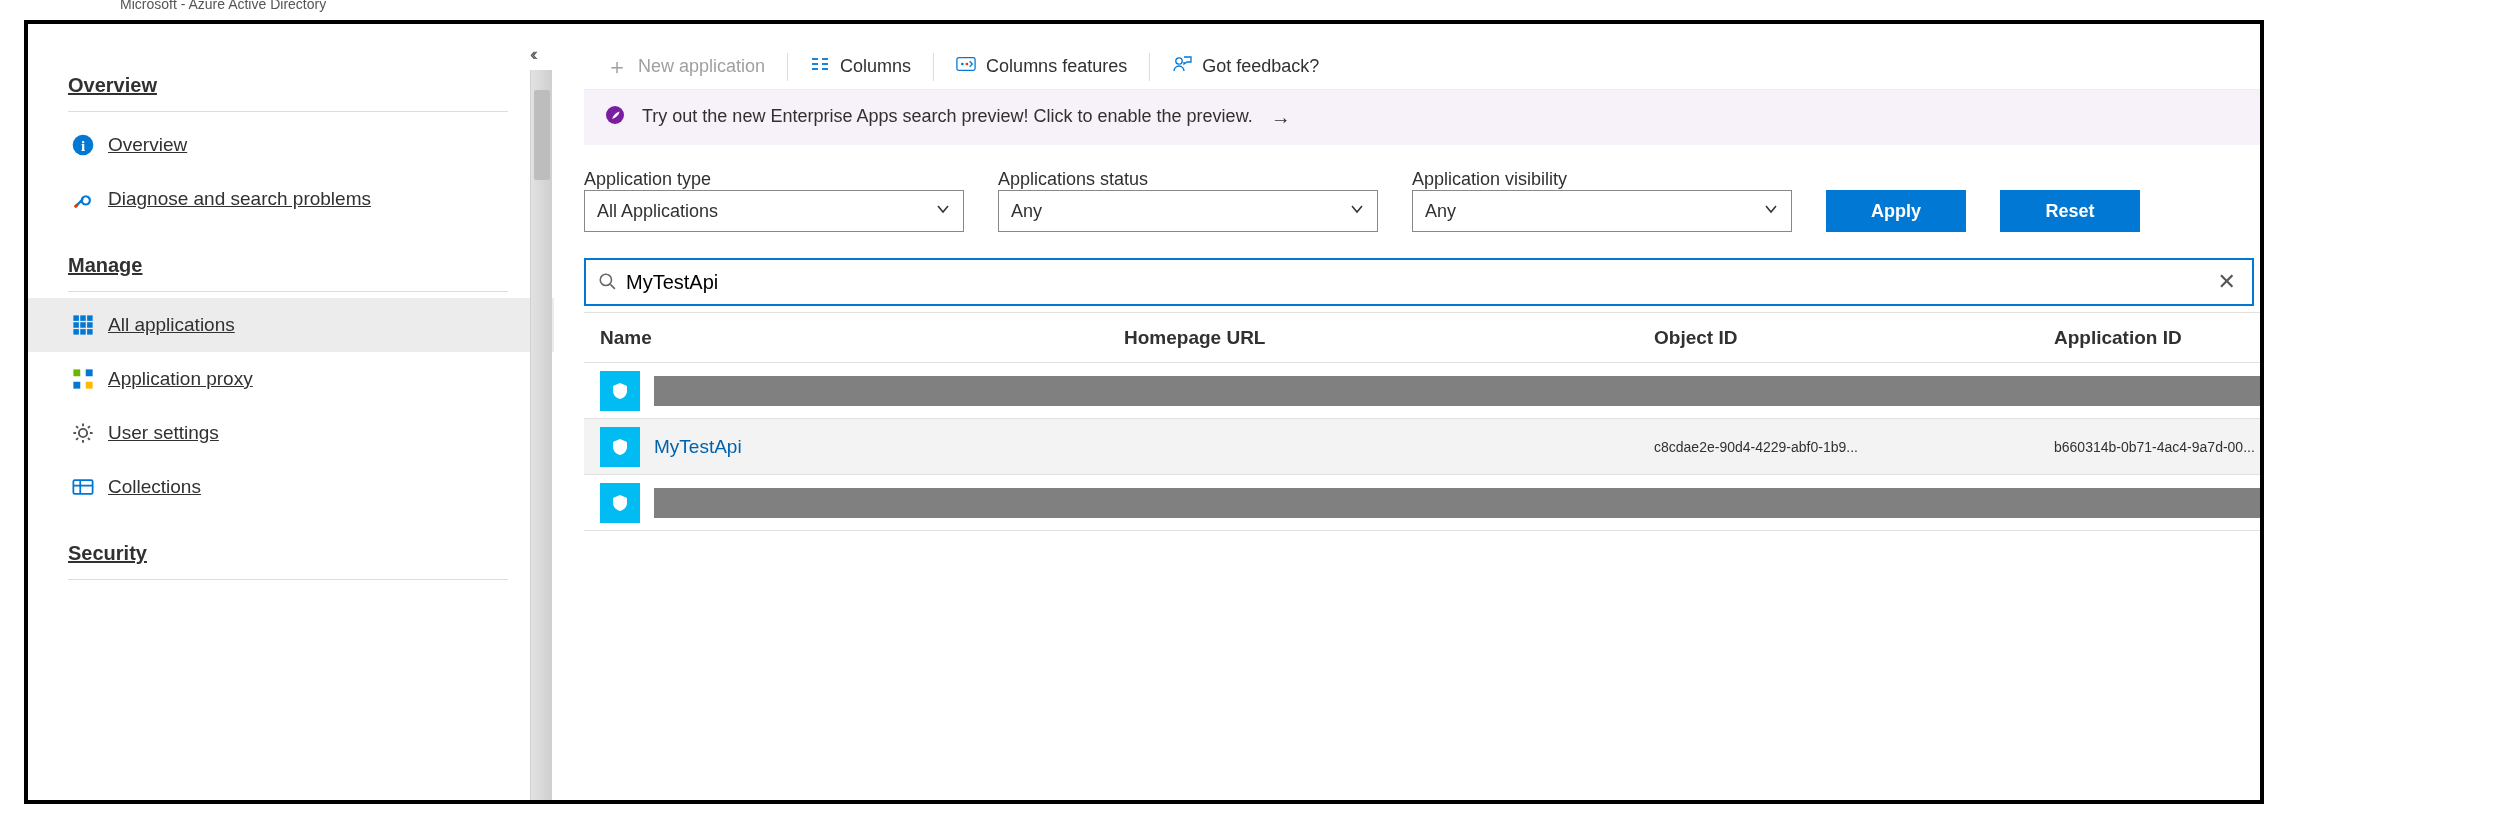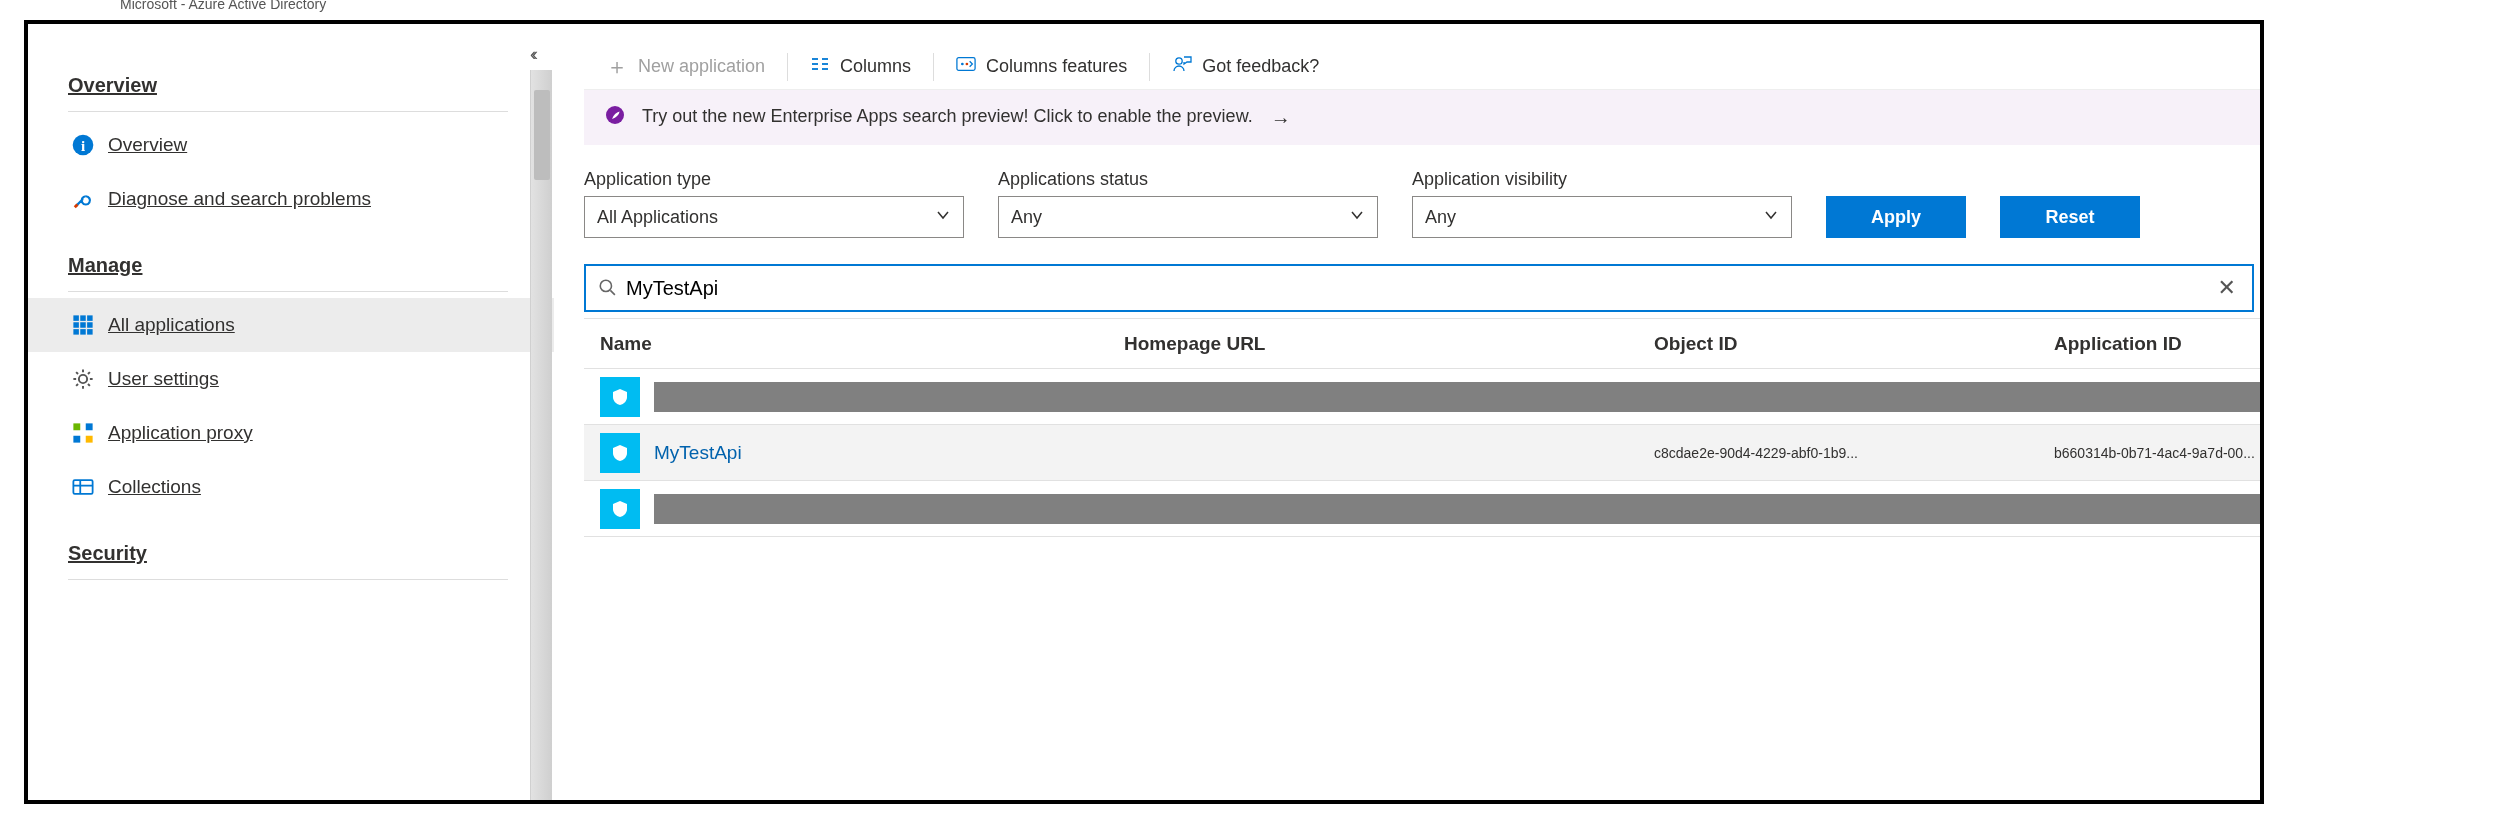--- a/index.html
+++ b/index.html
@@ -143,21 +143,21 @@
     background:#7a1ea1;
     display:flex; align-items:center; justify-content:center;
     color:#fff;
   }
   .filters {
     display:flex;
     gap: 34px;
     padding: 24px 0 8px 0;
     align-items:flex-end;
   }
-  .filter { display:flex; flex-direction:column; gap:6px;}
+  .filter { display:flex; flex-direction:column; }
   .filter label { font-size:18px;}
   .select {
     height:42px;
     border:1px solid #8a8886;
     display:flex; align-items:center; justify-content:space-between;
     padding: 0 12px;
     font-size:18px;
     background:#fff;
     cursor:pointer;
   }
@@ -290,39 +290,39 @@
                 <rect x="11" y="6" width="4" height="4" fill="#0078d4"></rect>
               <rect x="1" y="11" width="4" height="4" fill="#0078d4"></rect>
                 <rect x="6" y="11" width="4" height="4" fill="#0078d4"></rect>
                 <rect x="11" y="11" width="4" height="4" fill="#0078d4"></rect>
             </svg>
           </span>
           <span>All applications</span>
         </div>
 
         <div class="side-item">
-          <span class="side-icon" style="color:#555">
-            <svg viewBox="0 0 16 16">
-                <circle cx="8" cy="8" r="3" fill="none" stroke="#555" stroke-width="1.4"></circle>
-                <path d="M8 1v2M8 13v2M1 8h2M13 8h2M3 3l1.4 1.4M11.6 11.6L13 13M13 3l-1.4 1.4M4.4 11.6L3 13" stroke="#555" stroke-width="1.4"></path>
-              </svg>
-          </span>
-          <span>User settings</span>
-        </div>
-
-        <div class="side-item">
           <span class="side-icon">
             <svg viewBox="0 0 16 16">
                 <rect x="1" y="1" width="5" height="5" fill="#6bb700"></rect>
                 <rect x="10" y="1" width="5" height="5" fill="#0078d4"></rect>
                 <rect x="1" y="10" width="5" height="5" fill="#0078d4"></rect>
                 <rect x="10" y="10" width="5" height="5" fill="#ffb900"></rect>
               </svg>
           </span>
           <span>Application proxy</span>
+        </div>
+
+        <div class="side-item">
+          <span class="side-icon" style="color:#555">
+            <svg viewBox="0 0 16 16">
+                <circle cx="8" cy="8" r="3" fill="none" stroke="#555" stroke-width="1.4"></circle>
+                <path d="M8 1v2M8 13v2M1 8h2M13 8h2M3 3l1.4 1.4M11.6 11.6L13 13M13 3l-1.4 1.4M4.4 11.6L3 13" stroke="#555" stroke-width="1.4"></path>
+              </svg>
+          </span>
+          <span>User settings</span>
         </div>
 
         <div class="side-item">
           <span class="side-icon">
             <svg viewBox="0 0 16 16">
                 <rect x="1" y="3" width="14" height="10" rx="1" fill="none" stroke="#0078d4" stroke-width="1.3"></rect>
                 <line x1="1" y1="7" x2="15" y2="7" stroke="#0078d4" stroke-width="1.3"></line>
                 <line x1="6" y1="3" x2="6" y2="13" stroke="#0078d4" stroke-width="1.3"></line>
               </svg>
           </span>

